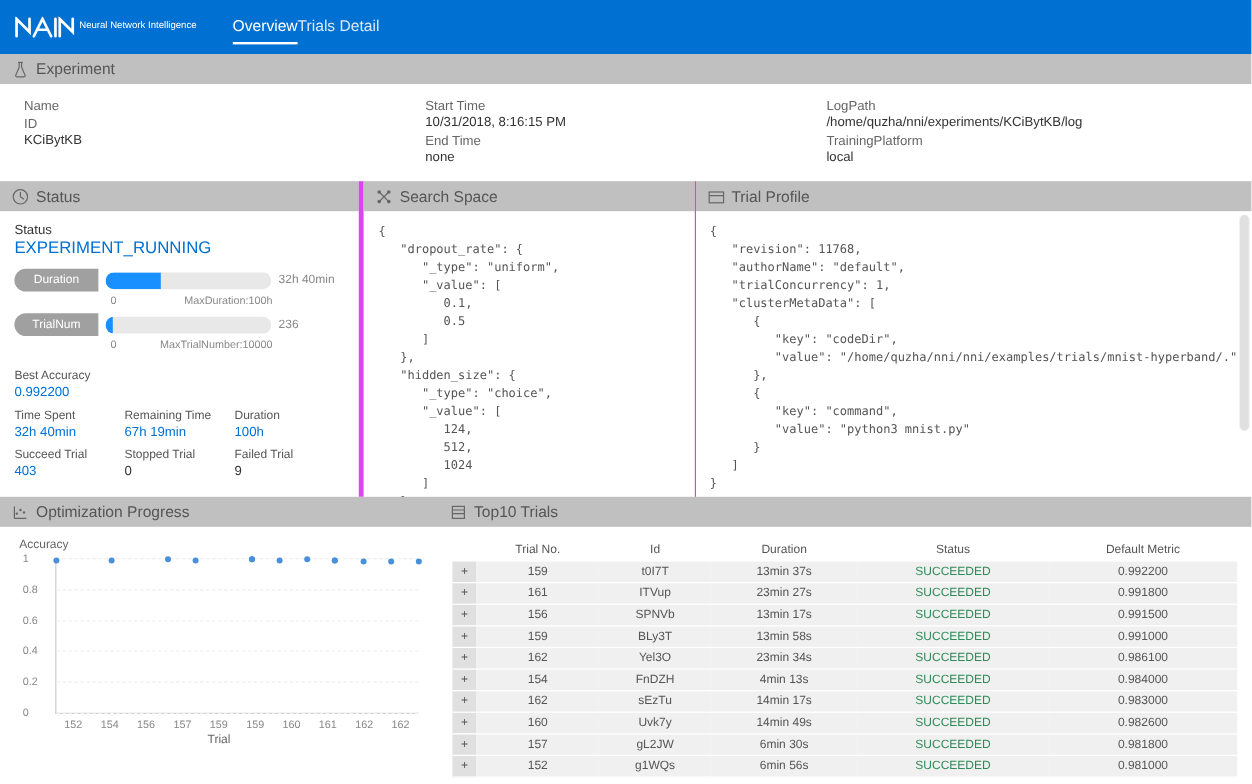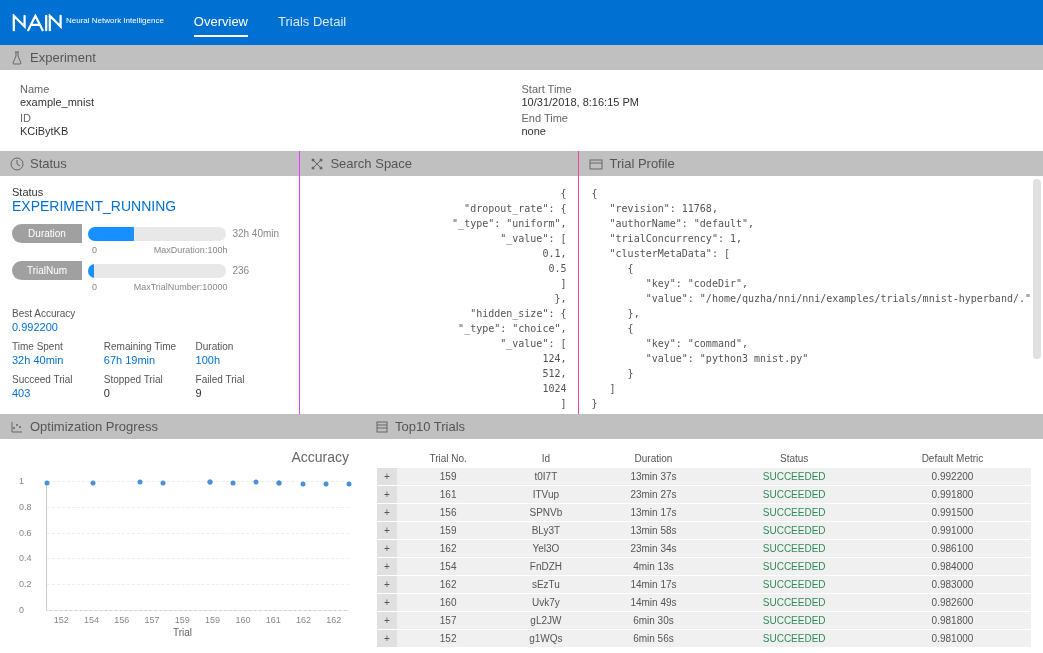--- a/index.html
+++ b/index.html
@@ -1,32 +1,32 @@
 <!DOCTYPE html>
 <html><head>
 <meta charset="utf-8">
 <style>
 * { margin: 0; padding: 0; box-sizing: border-box; }
 body { font-family: "Segoe UI", Arial, sans-serif; font-size: 12px; color: #333; background: #fff; width: 1043px; }
 .header { background: #0070d2; color: #fff; display: flex; align-items: center; height: 45px; padding: 0 12px; }
 .logo-box { display: flex; flex-direction: row; align-items: flex-start; margin-right: 30px; }
 .logo-box svg { height: 18px; }
 .logo-text { font-size: 8px; margin-top: 2px; }
-.nav-tabs { display: flex; gap: 30px; }
+.nav-tabs { display: flex; }
 .nav-tab { padding: 6px 0; cursor: pointer; font-size: 13px; opacity: 0.85; }
 .nav-tab.active { border-bottom: 2px solid #fff; font-weight: 500; opacity: 1; }
 .section-bar { background: #c0c0c0; color: #555; padding: 5px 10px; font-size: 13px; display: flex; align-items: center; gap: 6px; }
 .section-bar svg { width: 14px; height: 14px; }
 .info-row { display: flex; padding: 10px 20px; font-size: 11px; }
 .info-col { flex: 1; }
 .info-col .lbl { color: #666; margin: 3px 0 1px; }
 .info-col .val { color: #333; margin-bottom: 4px; }
 .tri-panel { display: flex; }
 .panel-left { width: 365px; }
-.panel-mid { width: 340px; border-left: 1px solid #d946ef; text-align: right; }
+.panel-mid { width: 340px; border-left: 4px solid #d946ef; }
 .panel-right { flex: 1; border-left: 1px solid #ec4899; position: relative; }
 .status-body { padding: 10px 12px; font-size: 11px; }
 .status-val { color: #0070d2; font-size: 14px; font-weight: 500; margin-bottom: 10px; }
 .bar-row { display: flex; align-items: center; gap: 6px; margin-bottom: 2px; }
 .bar-label { background: #a0a0a0; color: #fff; font-size: 10px; padding: 4px 8px; border-radius: 10px 0 0 10px; width: 70px; text-align: center; }
 .bar-track { flex: 1; background: #e8e8e8; height: 14px; border-radius: 7px; overflow: hidden; }
 .bar-fill { background: #1890ff; height: 100%; }
 .bar-end { font-size: 10px; color: #888; width: 55px; }
 .bar-sub { display: flex; justify-content: space-between; font-size: 9px; color: #888; padding: 0 60px 6px 80px; }
 .stats-grid { display: flex; flex-wrap: wrap; margin-top: 6px; }
@@ -34,21 +34,21 @@
 .stat.full { width: 100%; }
 .stat .lbl { color: #555; font-size: 10px; margin-bottom: 2px; }
 .stat .val { color: #333; font-size: 11px; }
 .stat .val.link { color: #0070d2; }
 .json-box { padding: 10px 12px; font-family: Consolas, monospace; font-size: 10px; color: #555; white-space: pre; overflow: auto; height: 238px; line-height: 1.5; }
 .scroll-stub { position: absolute; right: 2px; top: 28px; width: 8px; height: 180px; background: #e0e0e0; border-radius: 4px; }
 .low-panel { display: flex; }
 .low-left { width: 365px; }
 .low-right { flex: 1; }
 .chart-box { padding: 10px 16px; }
-.ylab { font-size: 14px; color: #666; margin-bottom: 16px; text-align: right; }
+.ylab { font-size: 10px; color: #666; margin-bottom: 5px; }
 .chart { position: relative; height: 130px; margin-left: 30px; border-left: 1px solid #ccc; border-bottom: 1px solid #ccc; }
 .yt { position: absolute; left: -28px; font-size: 9px; color: #888; transform: translateY(-50%); }
 .grid { position: absolute; left: 0; right: 0; border-top: 1px dashed #eee; }
 .dot { position: absolute; width: 5px; height: 5px; background: #4a90d9; border-radius: 50%; transform: translate(-50%, -50%); }
 .xt-row { display: flex; justify-content: space-around; margin-left: 30px; font-size: 9px; color: #888; margin-top: 4px; }
 .xlab { text-align: center; font-size: 10px; color: #666; margin-top: 2px; }
 .tbl-box { padding: 10px 12px; }
 table { width: 100%; border-collapse: collapse; font-size: 10px; }
 th { text-align: center; font-weight: normal; color: #555; padding: 4px; margin-top: 16px; }
 td { text-align: center; padding: 3px 4px; background: #f0f0f0; border-bottom: 1px solid #fff; color: #555; }
@@ -74,29 +74,34 @@
 <div class="section-bar">
   <svg viewBox="0 0 14 14">
       <path d="M5 1 h4 M6 1 v4 l-3 7 a1 1 0 0 0 1 1 h6 a1 1 0 0 0 1-1 l-3-7 v-4" stroke="#666" fill="none"></path>
     </svg>
   <span>Experiment</span>
 </div>
 
 <div class="info-row">
   <div class="info-col">
     <div class="lbl">Name</div>
-    <div class="val">example_mnist</div>
     <div class="lbl">ID</div>
     <div class="val">KCiBytKB</div>
   </div>
   <div class="info-col">
     <div class="lbl">Start Time</div>
     <div class="val">10/31/2018, 8:16:15 PM</div>
     <div class="lbl">End Time</div>
     <div class="val">none</div>
+  </div>
+  <div class="info-col">
+    <div class="lbl">LogPath</div>
+    <div class="val">/home/quzha/nni/experiments/KCiBytKB/log</div>
+    <div class="lbl">TrainingPlatform</div>
+    <div class="val">local</div>
   </div>
 </div>
 
 <div class="tri-panel">
   <div class="panel-left">
     <div class="section-bar">
       <svg viewBox="0 0 14 14">
           <circle cx="7" cy="7" r="6" stroke="#666" fill="none"></circle>
           <path d="M7 3 v4 l3 2" stroke="#666" fill="none"></path>
         </svg>

